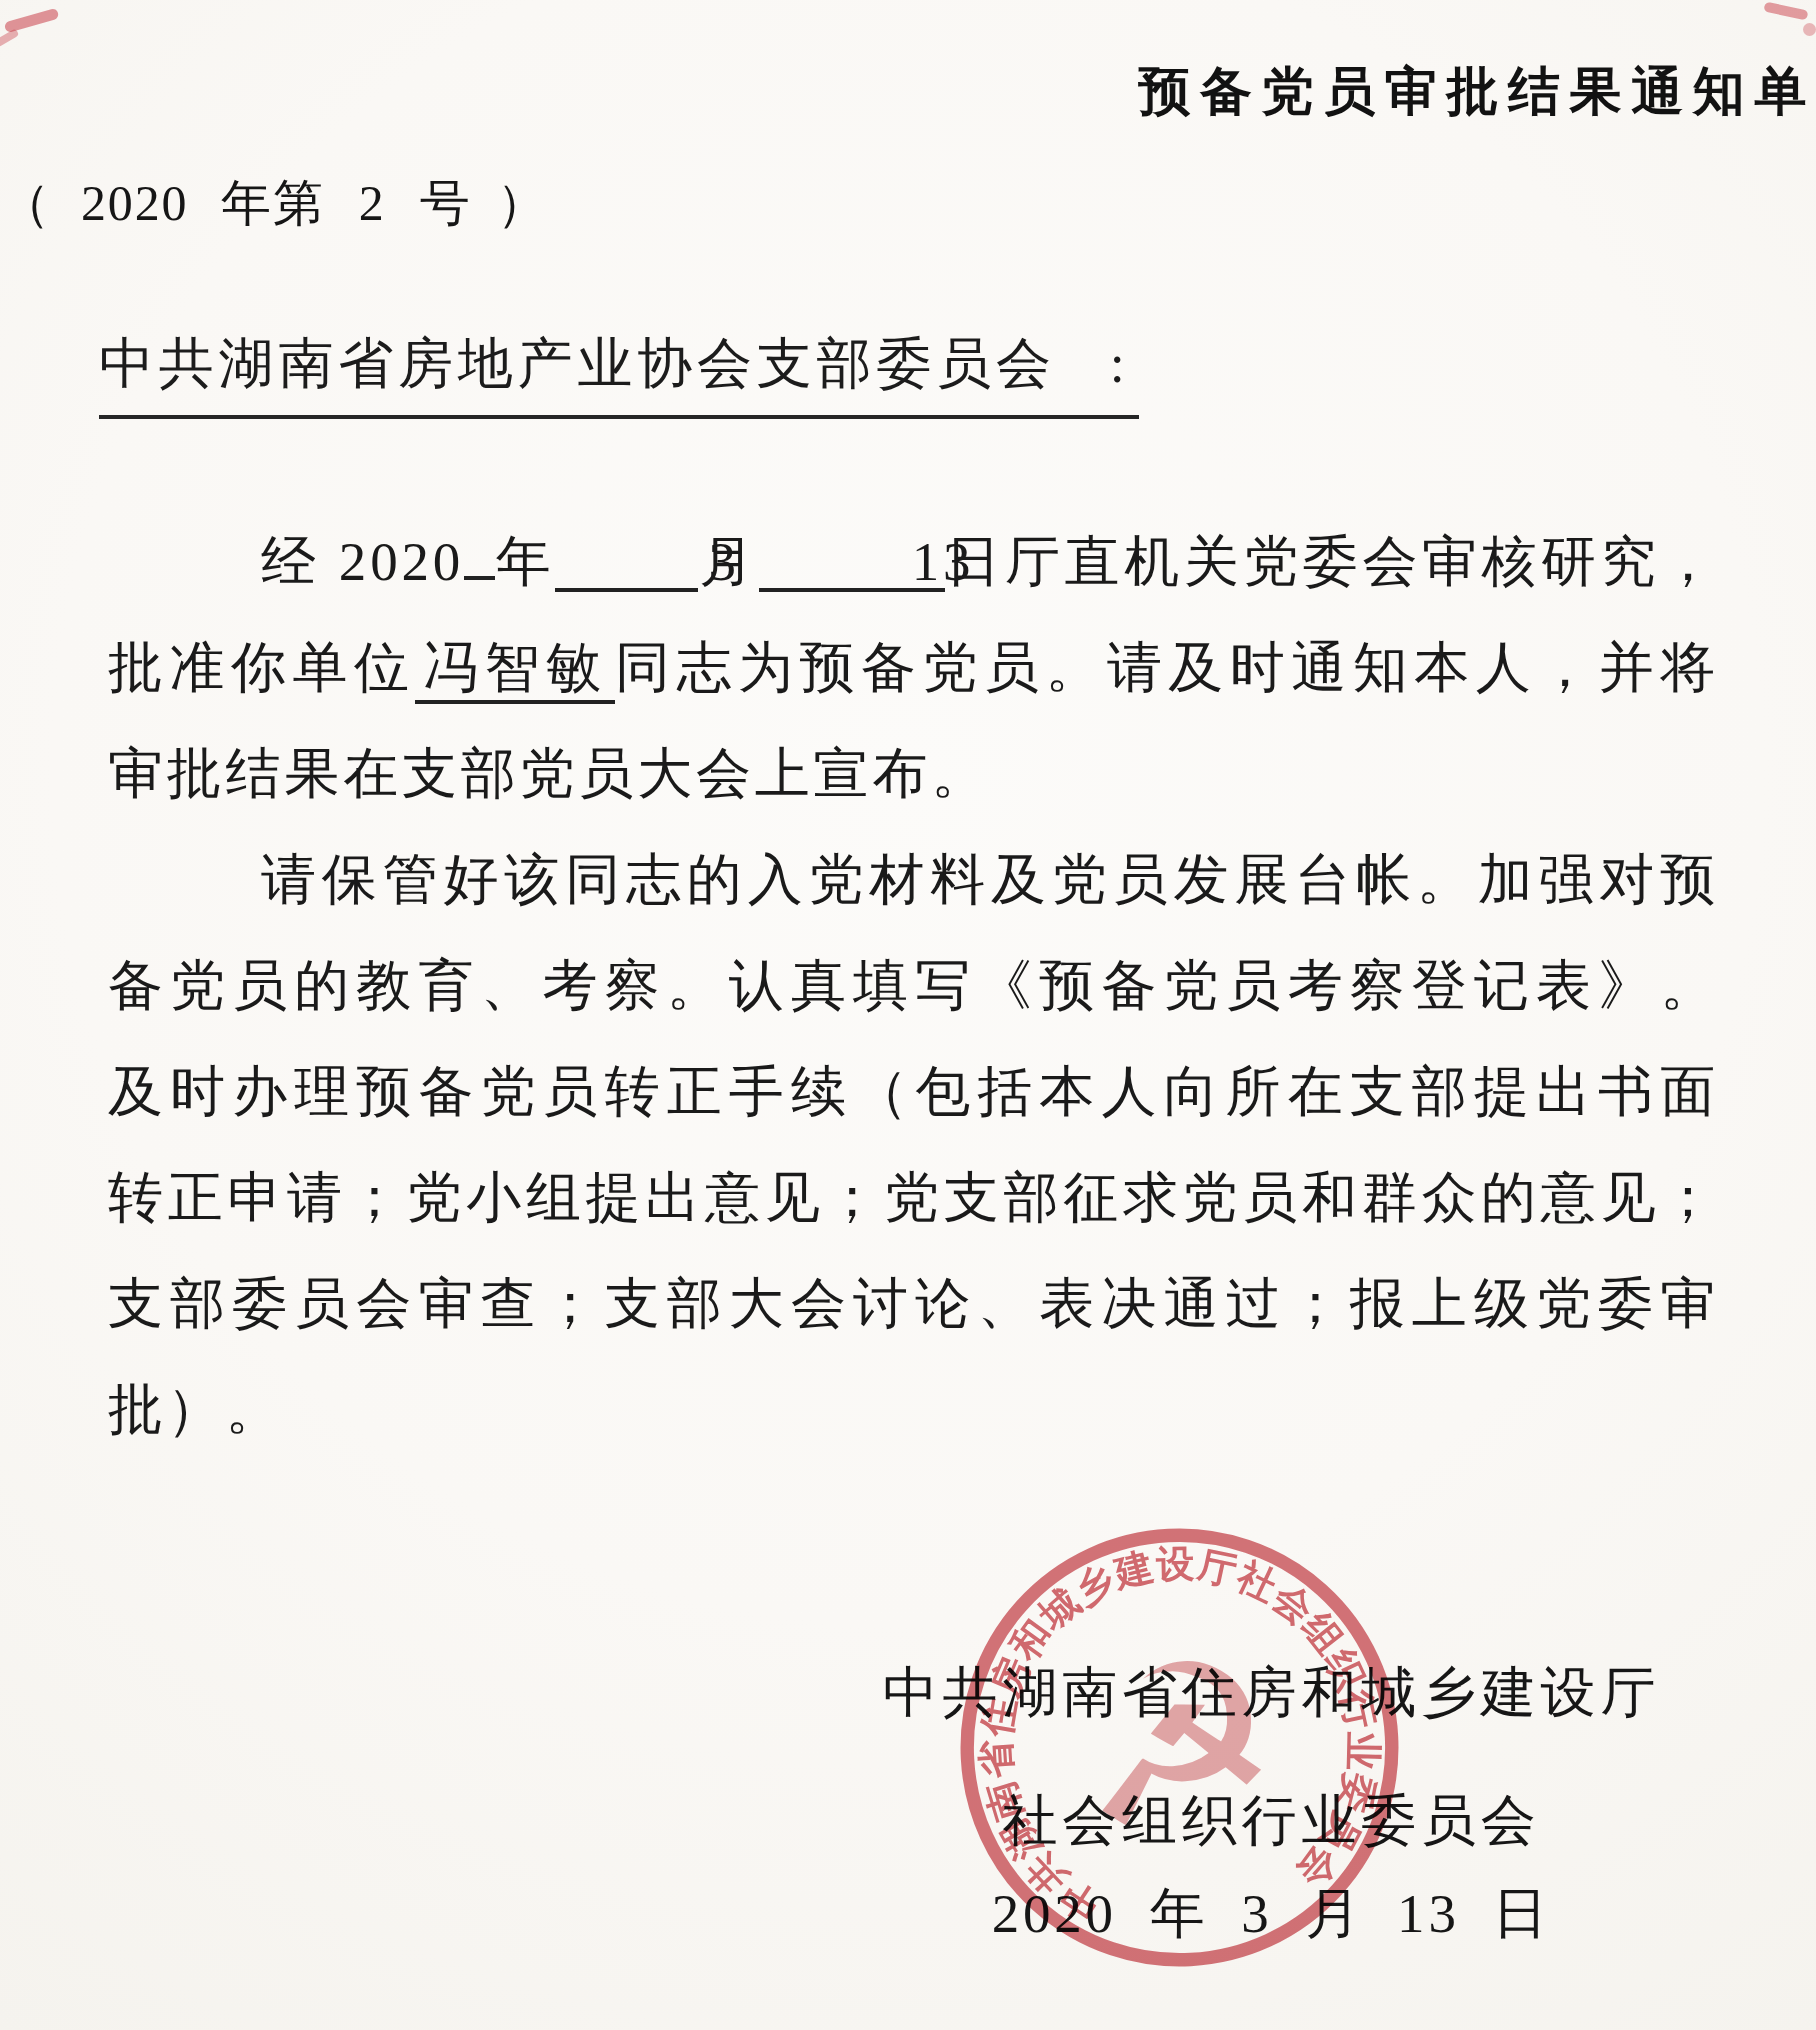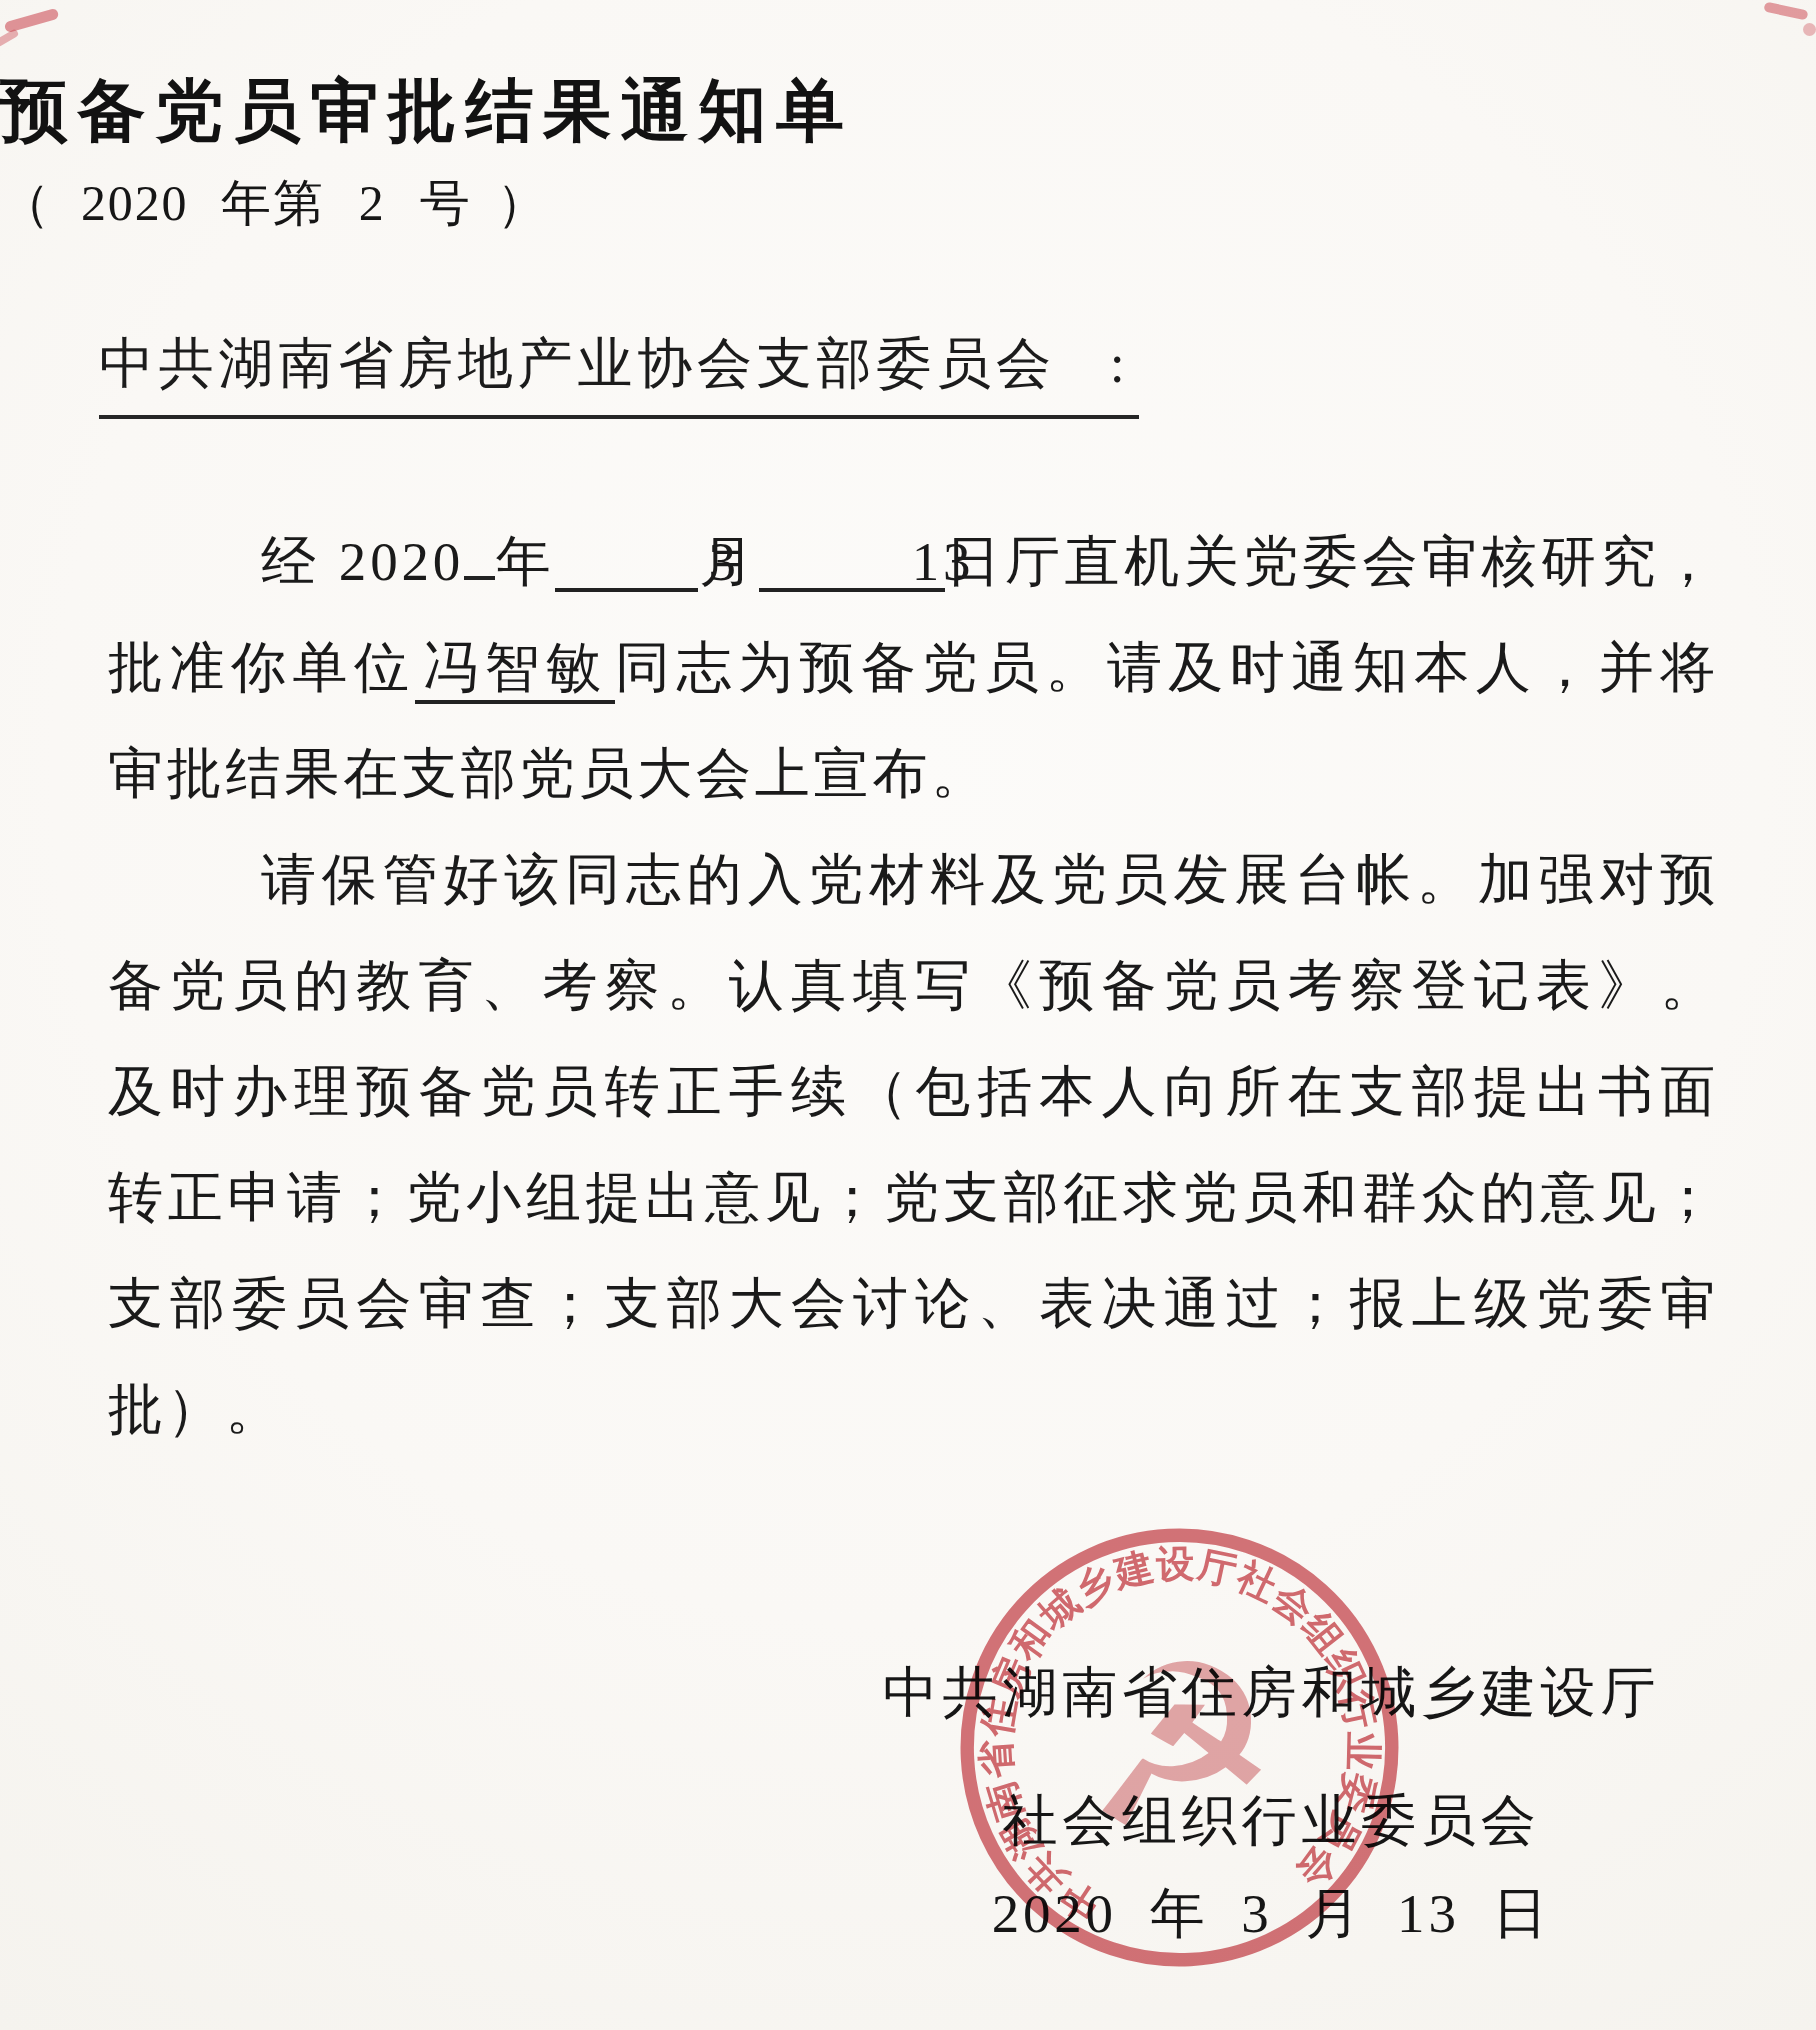--- a/index.html
+++ b/index.html
@@ -15,25 +15,25 @@
   }
 
   
   .mark { position:absolute; background:rgba(201,64,74,.55); }
   .mark-tl  { left:3.8px;  top:15.3px; width:55px; height:10.5px; border-radius:5.7px; transform:rotate(-16deg); }
   .mark-tl2 { left:-5.7px; top:34px; width:25px; height:7.6px;  border-radius:3.8px; transform:rotate(-30deg); background:rgba(201,64,74,.4); }
   .mark-tr  { right:7.6px; top:5.7px;  width:44px; height:9.6px; border-radius:4.8px; transform:rotate(12deg);  background:rgba(201,64,74,.5); }
   .mark-tr2 { right:0;   top:23px; width:13.4px; height:13.4px; border-radius:50%; background:rgba(201,64,74,.35); }
 
   .title {
-    position:absolute; top:66px; left:0; width:100%;
-    text-align:left;
+    position:absolute; top:57px; left:0; width:100%;
+    text-align:right;
     font-family:"Liberation Sans","DejaVu Sans",sans-serif;
     font-weight:700;
-    font-size:68px;
+    font-size:52px;
     letter-spacing:9.6px;
     color:#121212;
   }
 
   .subtitle {
     position:absolute; top:170px; left:0; width:100%;
     text-align:left;
     font-size:50px;
     letter-spacing:1.9px;
     color:#161616;

